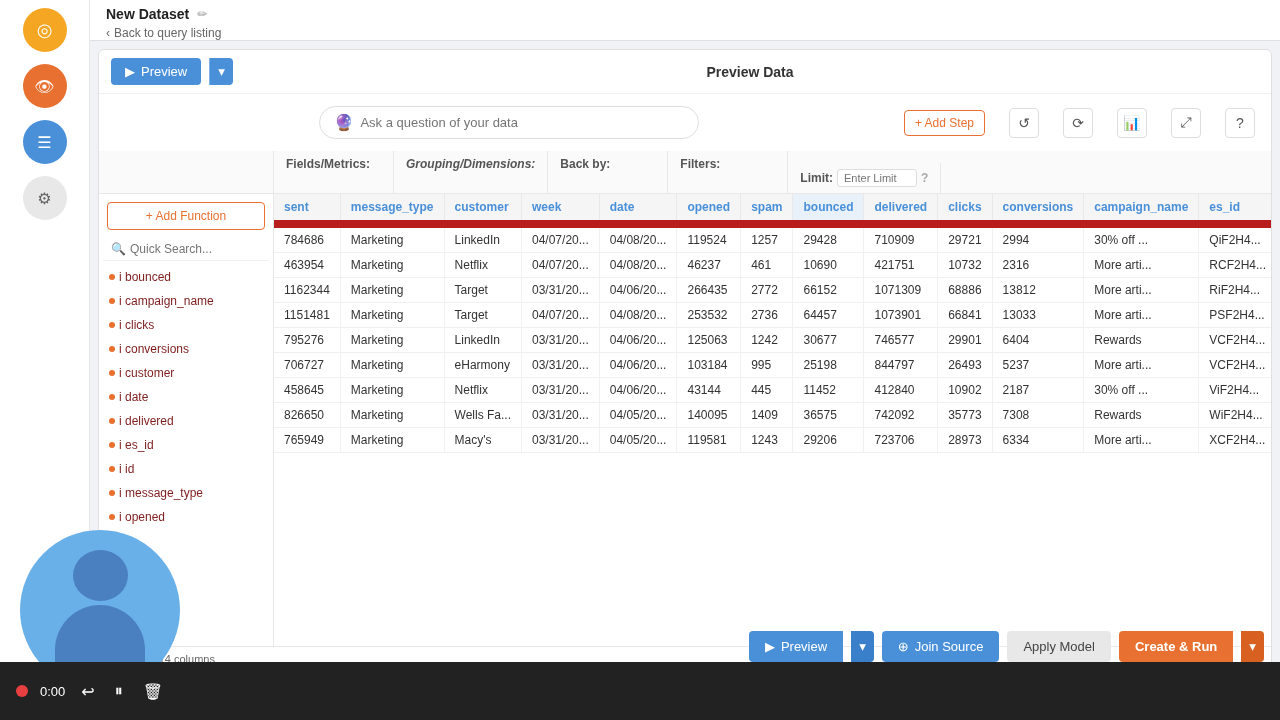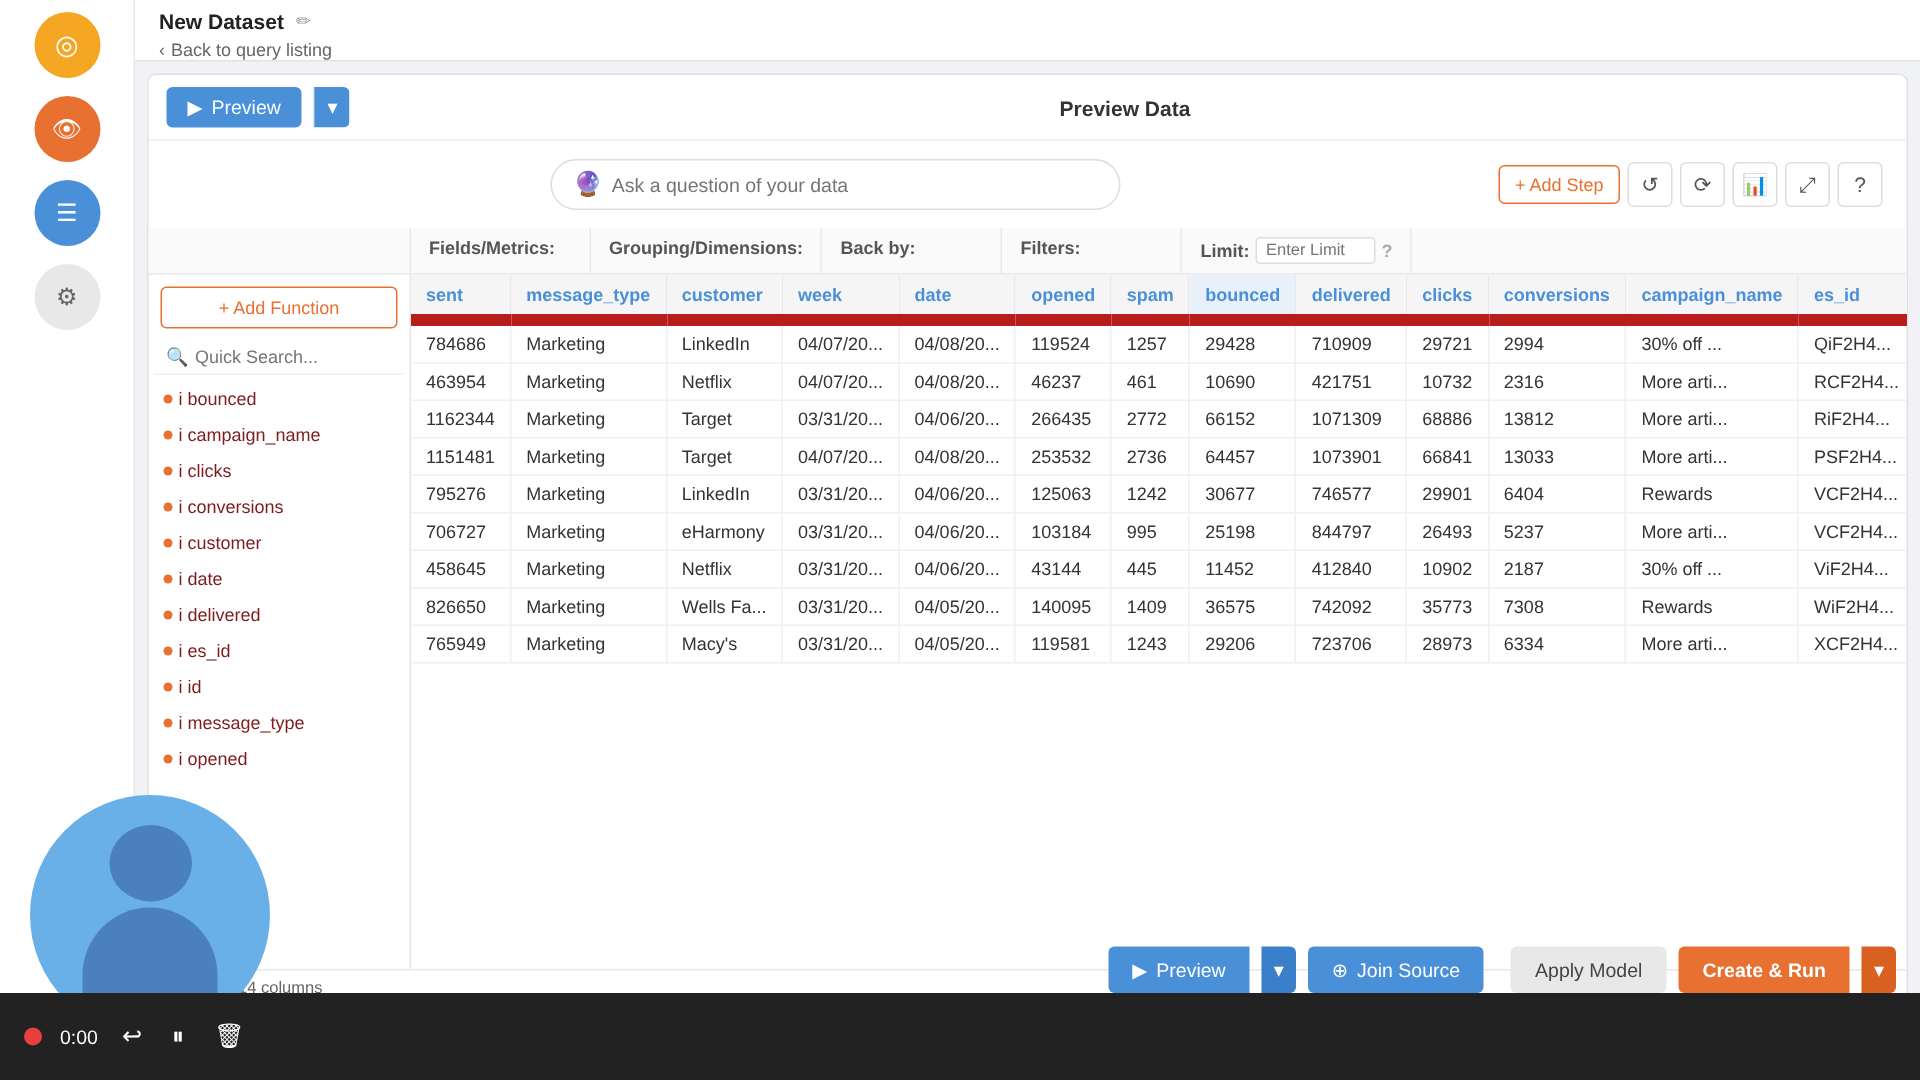--- a/index.html
+++ b/index.html
@@ -432,21 +432,20 @@
     }
 
     .btn-apply-model {
       background: #e8e8e8;
       color: #444;
       border: none;
       border-radius: 4px;
       padding: 8px 16px;
       font-size: 13px;
       cursor: pointer;
-      margin-left: 10px;
     }
 
     .btn-create-run {
       background: #e87030;
       color: white;
       border: none;
       border-radius: 4px 0 0 4px;
       padding: 8px 16px;
       font-size: 13px;
       cursor: pointer;
@@ -510,37 +509,37 @@
         <span class="preview-title">Preview Data</span>
       </div>
 
       <div class="ask-area">
         <div style="flex:1;display:flex;justify-content:center;">
           <div class="ask-bar">
             <span style="color:#aaa;font-size:16px;">🔮</span>
             <input type="text" placeholder="Ask a question of your data" style="">
           </div>
         </div>
-        <div style="display:flex;align-items:center;gap:5px;justify-content:flex-end;">
+        <div style="display:flex;align-items:center;gap:24px;justify-content:flex-end;">
           <button class="add-step-btn">+ Add Step</button>
           <button class="icon-btn-sm">↺</button>
           <button class="icon-btn-sm">⟳</button>
           <button class="icon-btn-sm">📊</button>
           <button class="icon-btn-sm">⤢</button>
           <button class="icon-btn-sm">?</button>
         </div>
       </div>
 
       <div class="config-row">
         <div class="config-cell" style="width:175px;border-left:none;"></div>
         <div class="config-cell">Fields/Metrics:</div>
-        <div class="config-cell" style="min-width:150px;">Grouping/Dimensions:</div>
+        <div class="config-cell" style="min-width:150px;font-style:italic;">Grouping/Dimensions:</div>
         <div class="config-cell">Back by:</div>
         <div class="config-cell">Filters:</div>
-        <div class="config-cell" style="display:flex;align-items:center;gap:4px;">
+        <div class="config-cell" style="display:flex;align-items:center;gap:4px;margin-top:12px;">
           <span>Limit:</span>
           <input style="border: 1px solid rgb(221, 221, 221); border-radius: 3px; padding: 2px 6px; font-size: 11px; width: 80px;" placeholder="Enter Limit">
           <span style="color:#aaa;font-size:12px;">?</span>
         </div>
       </div>
 
       <div class="content-area">
 
         <div class="fields-panel">
           <button class="add-function-btn">+ Add Function</button>

